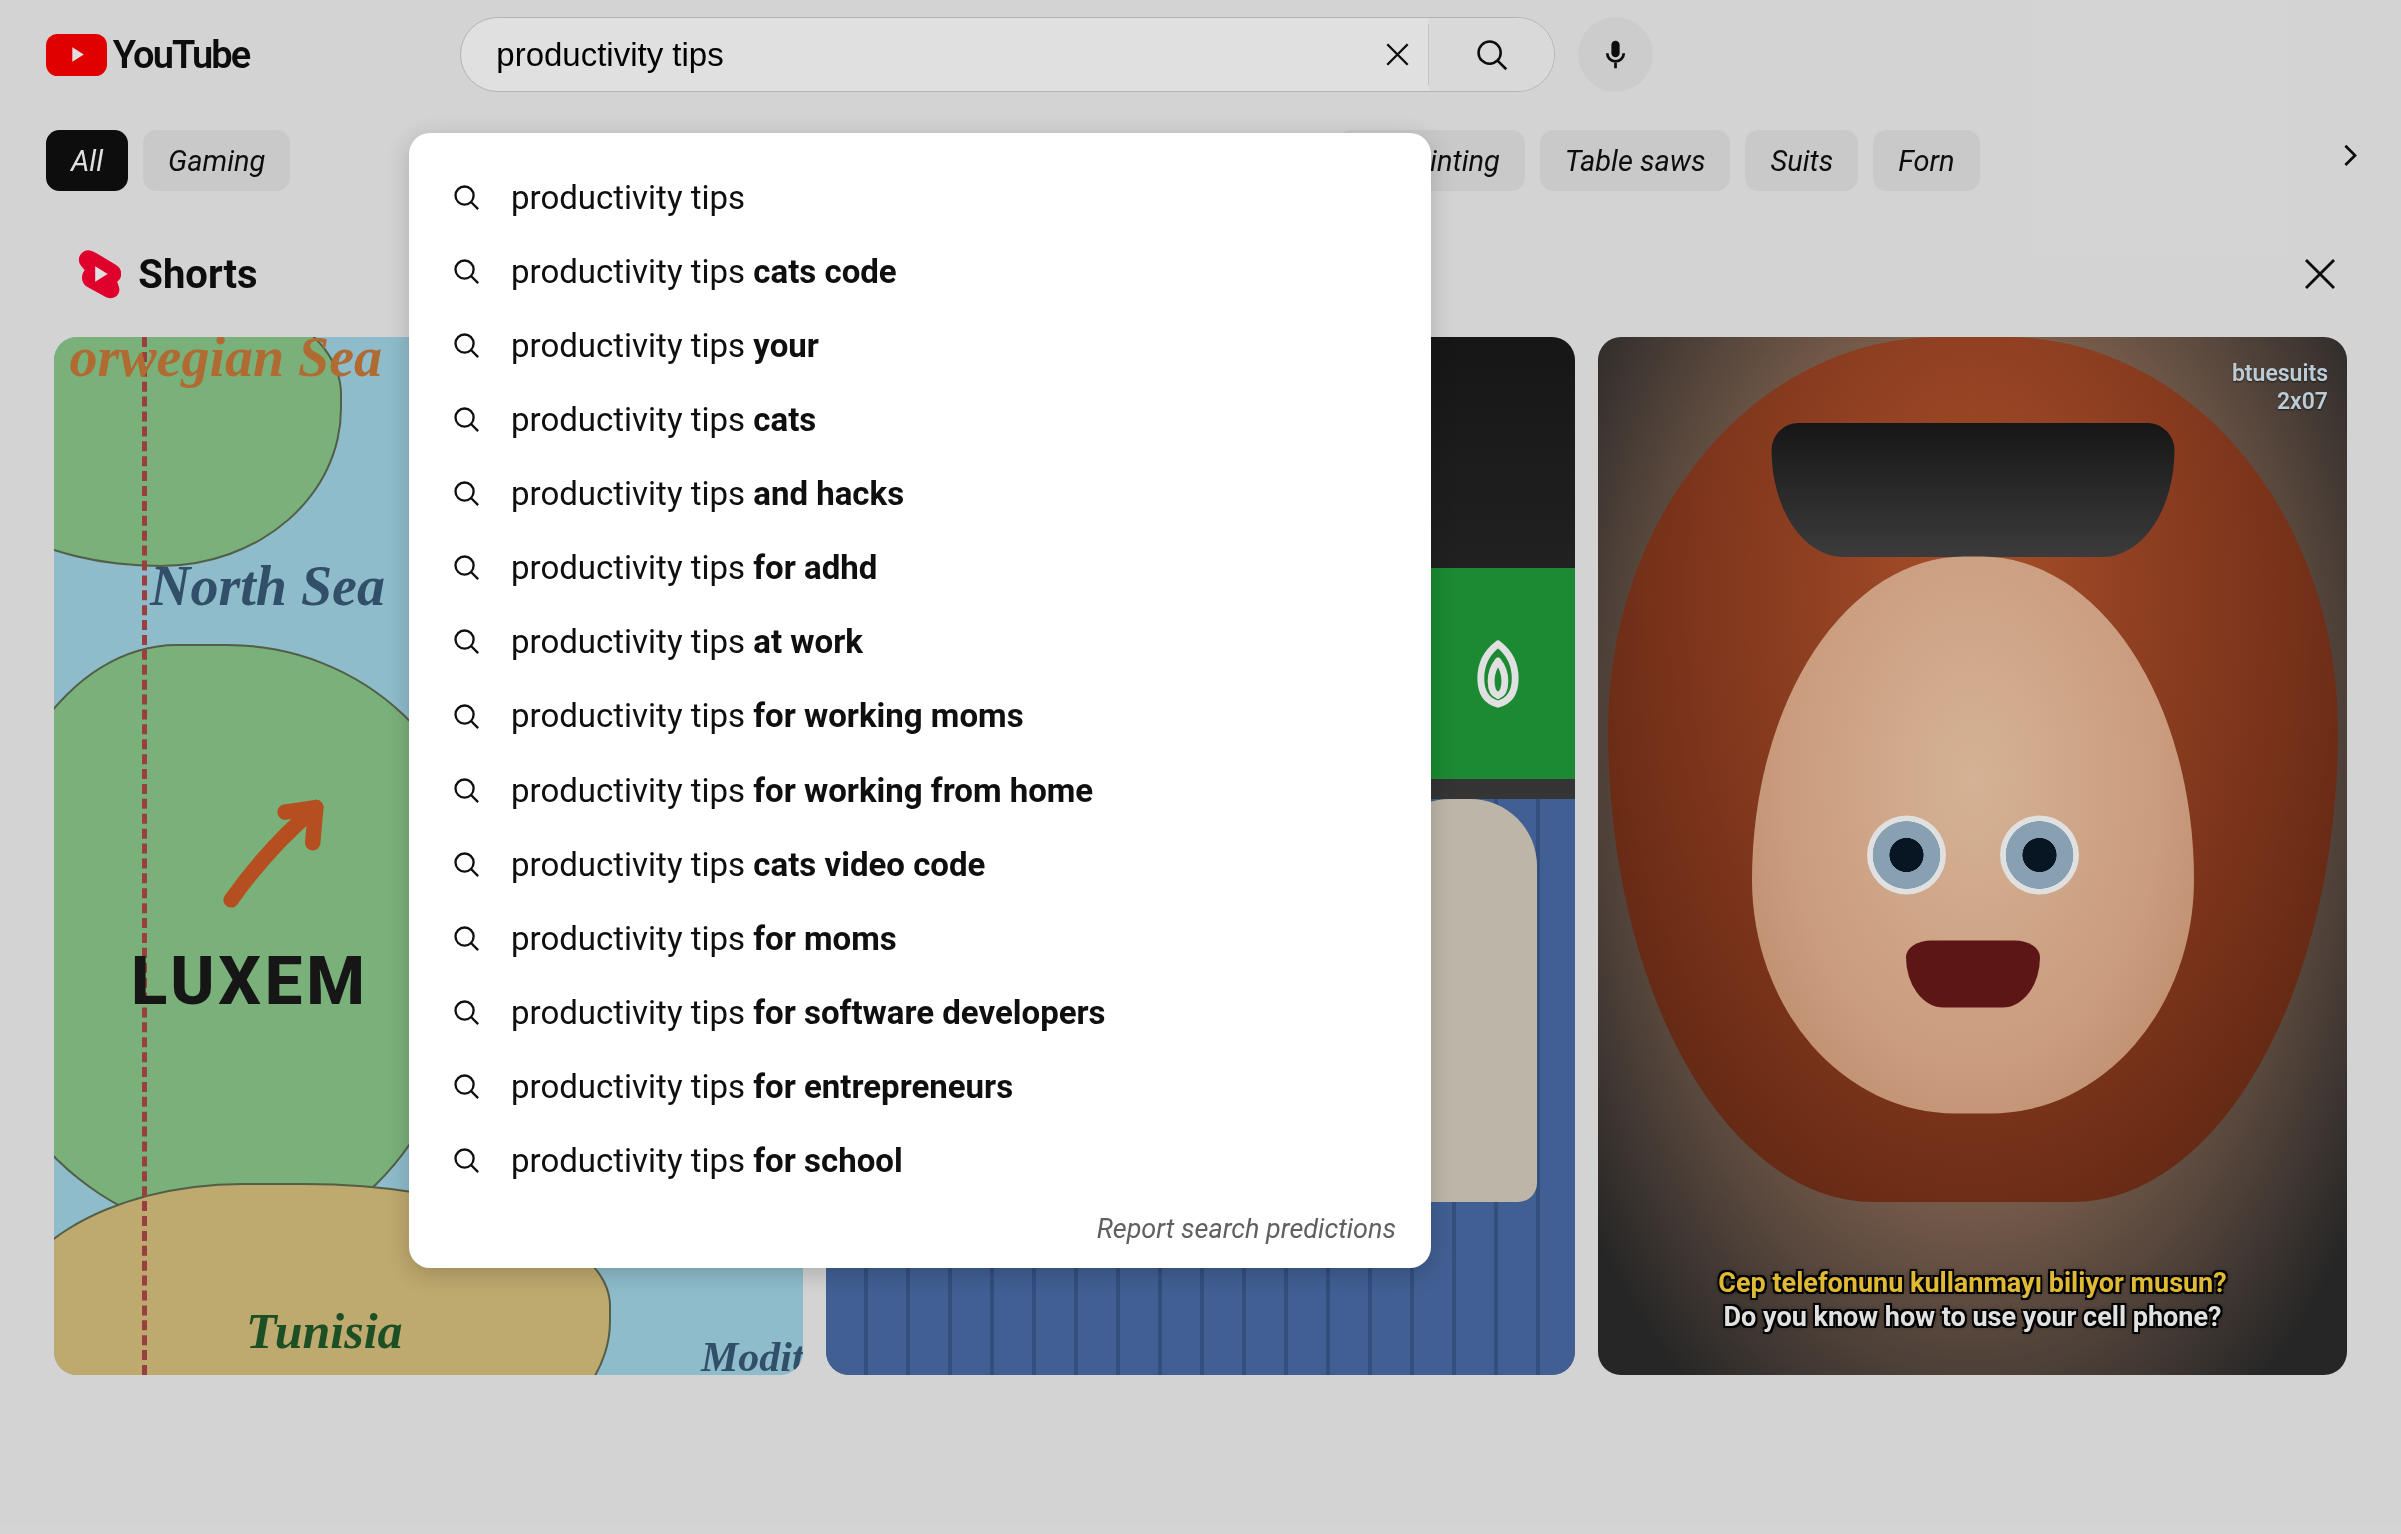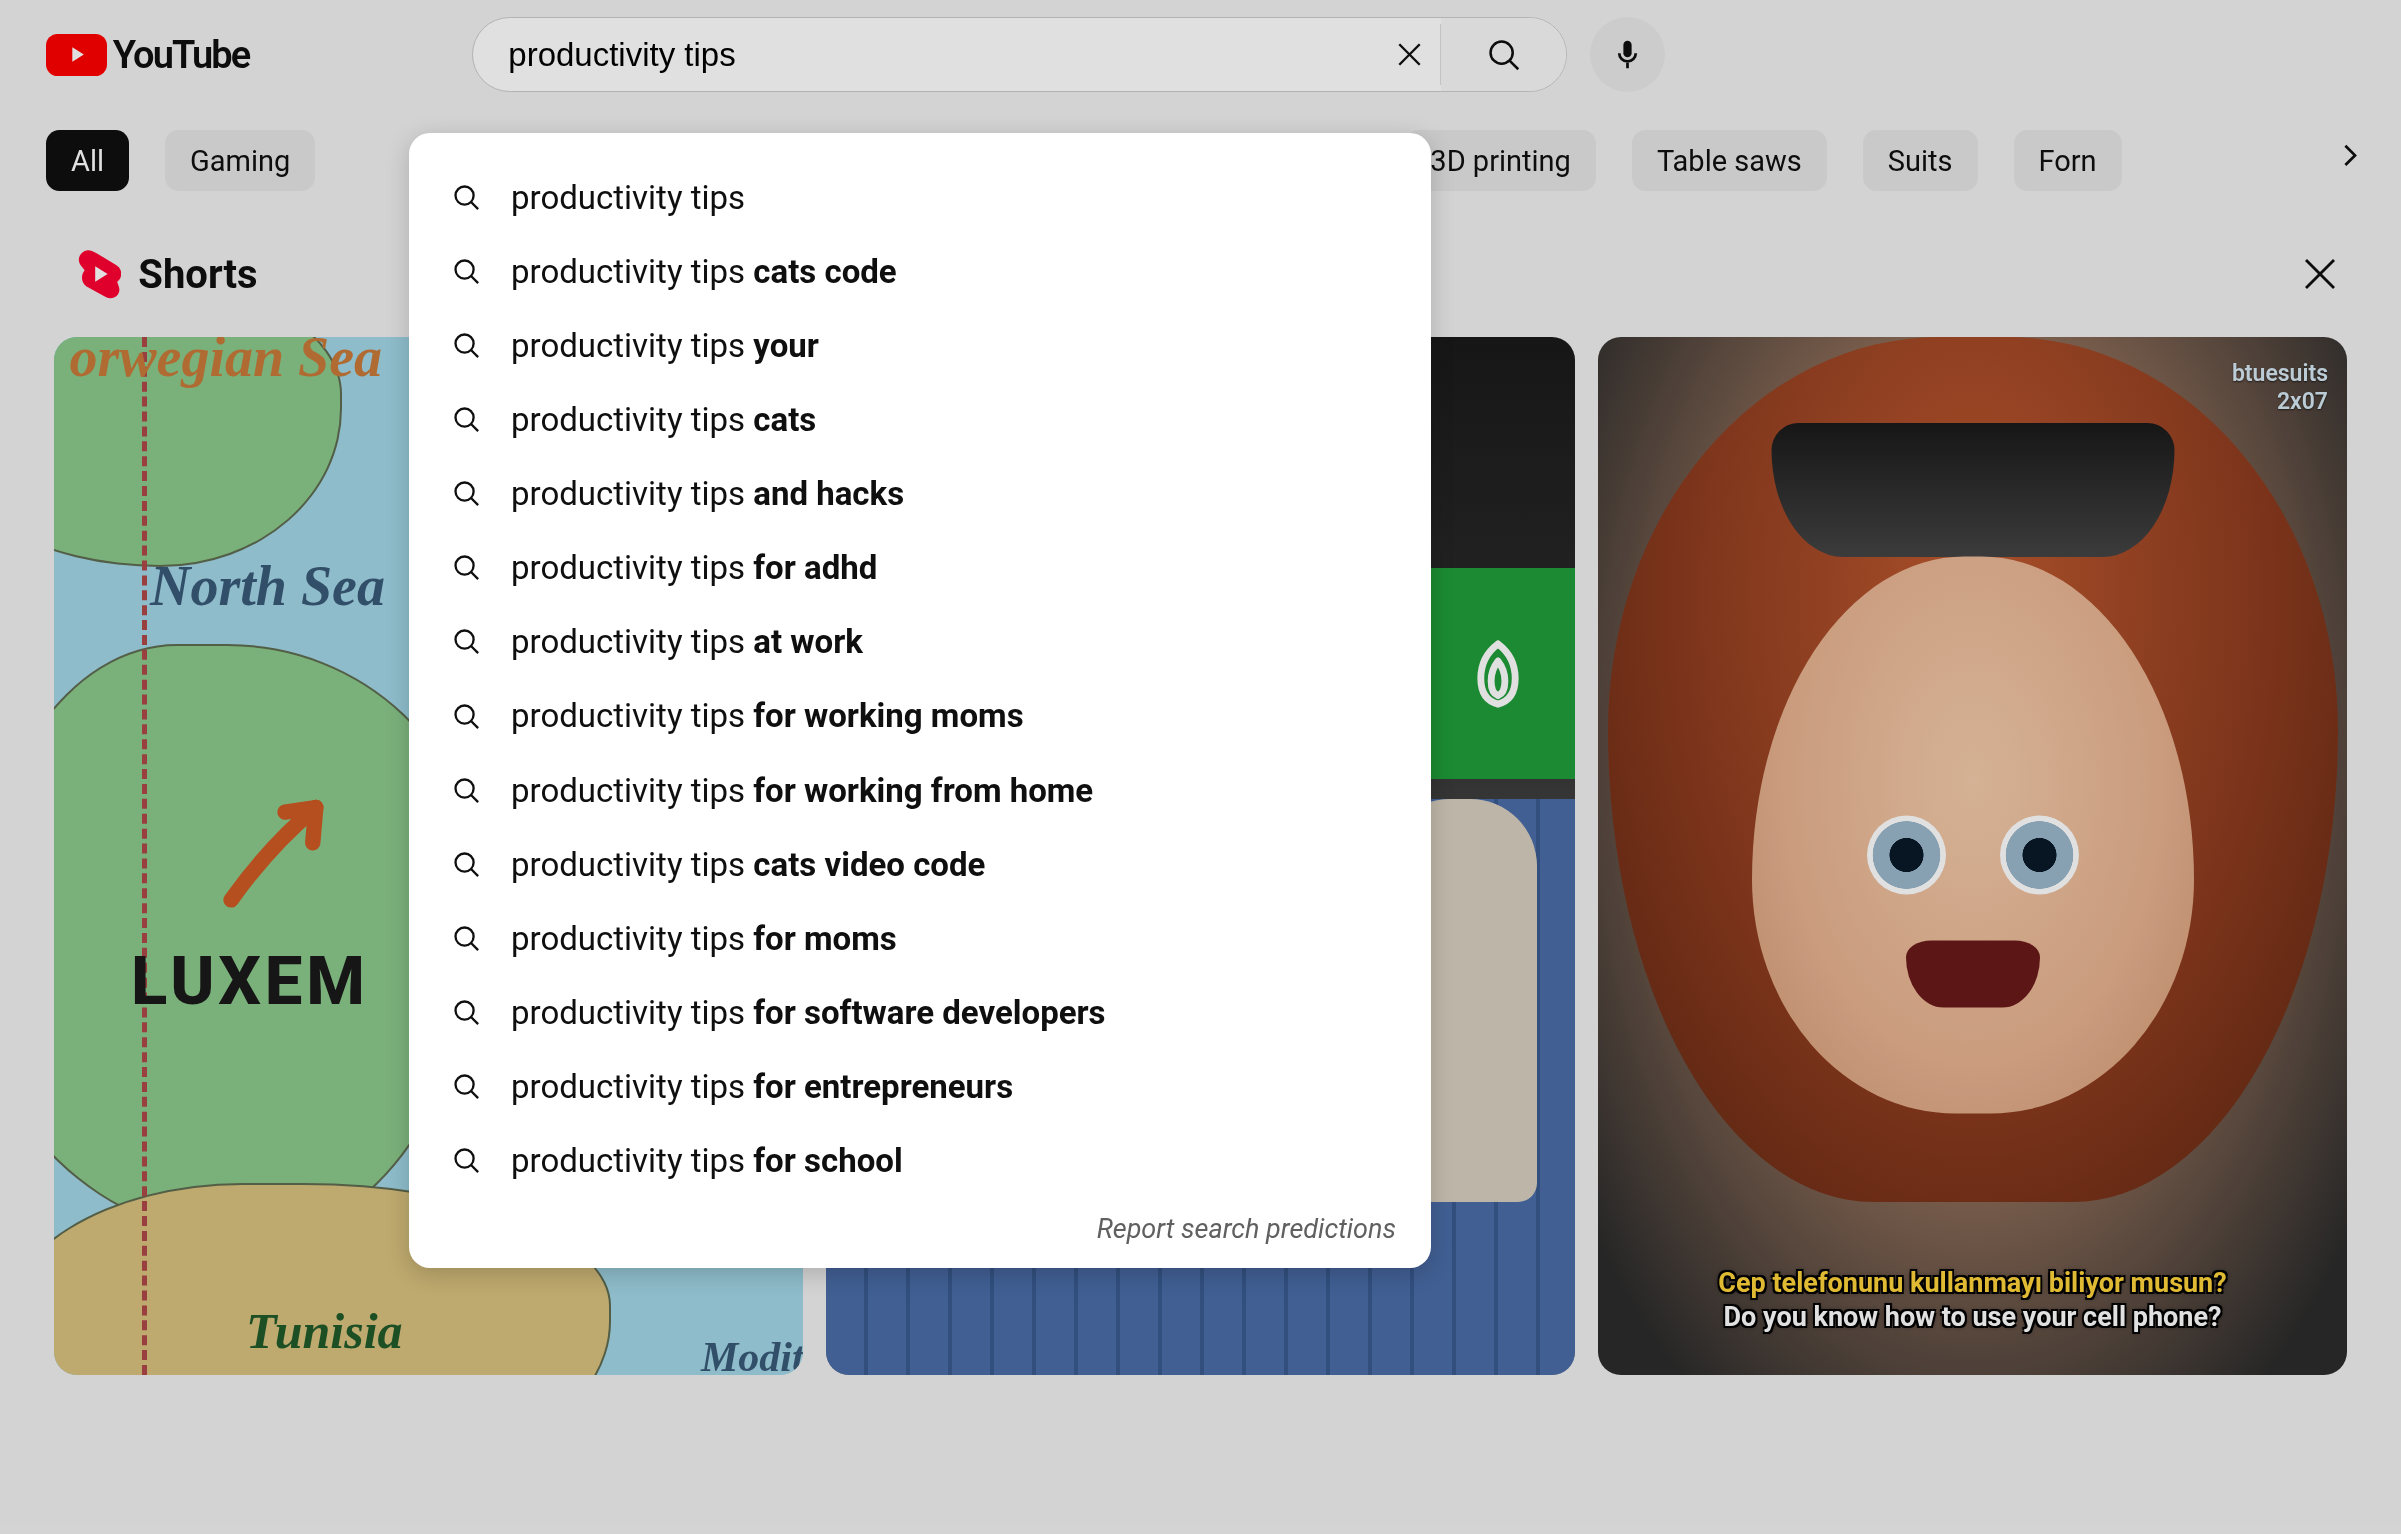--- a/index.html
+++ b/index.html
@@ -15,21 +15,21 @@
     height: 1534px;
     transform-origin: top left;
     position: relative;
   }
 
   
   .header {
     display: flex;
     align-items: center;
     padding: 17.3px 46px 0 46px;
-    gap: 50px;
+    gap: 38px;
   }
   .logo {
     display: flex;
     align-items: center;
     gap: 5.8px;
     cursor: pointer;
   }
   .logo-mark {
     width: 61px; height: 42px;
     background: #ff0000;
@@ -90,23 +90,24 @@
     border-radius: 50%;
     background: #e9e9e9;
     display: flex; align-items: center; justify-content: center;
     cursor: pointer;
   }
 
   
   .chips {
     display: flex;
     align-items: center;
-    gap: 36px;
+    gap: 15px;
     padding: 38px 46px 0 46px;
     position: relative;
+    font-style: italic;
   }
   .chip {
     background: #e5e5e5;
     color: #0f0f0f;
     font-size: 29px;
     padding: 13.4px 25px;
     border-radius: 13.4px;
     white-space: nowrap;
     cursor: pointer;
   }

